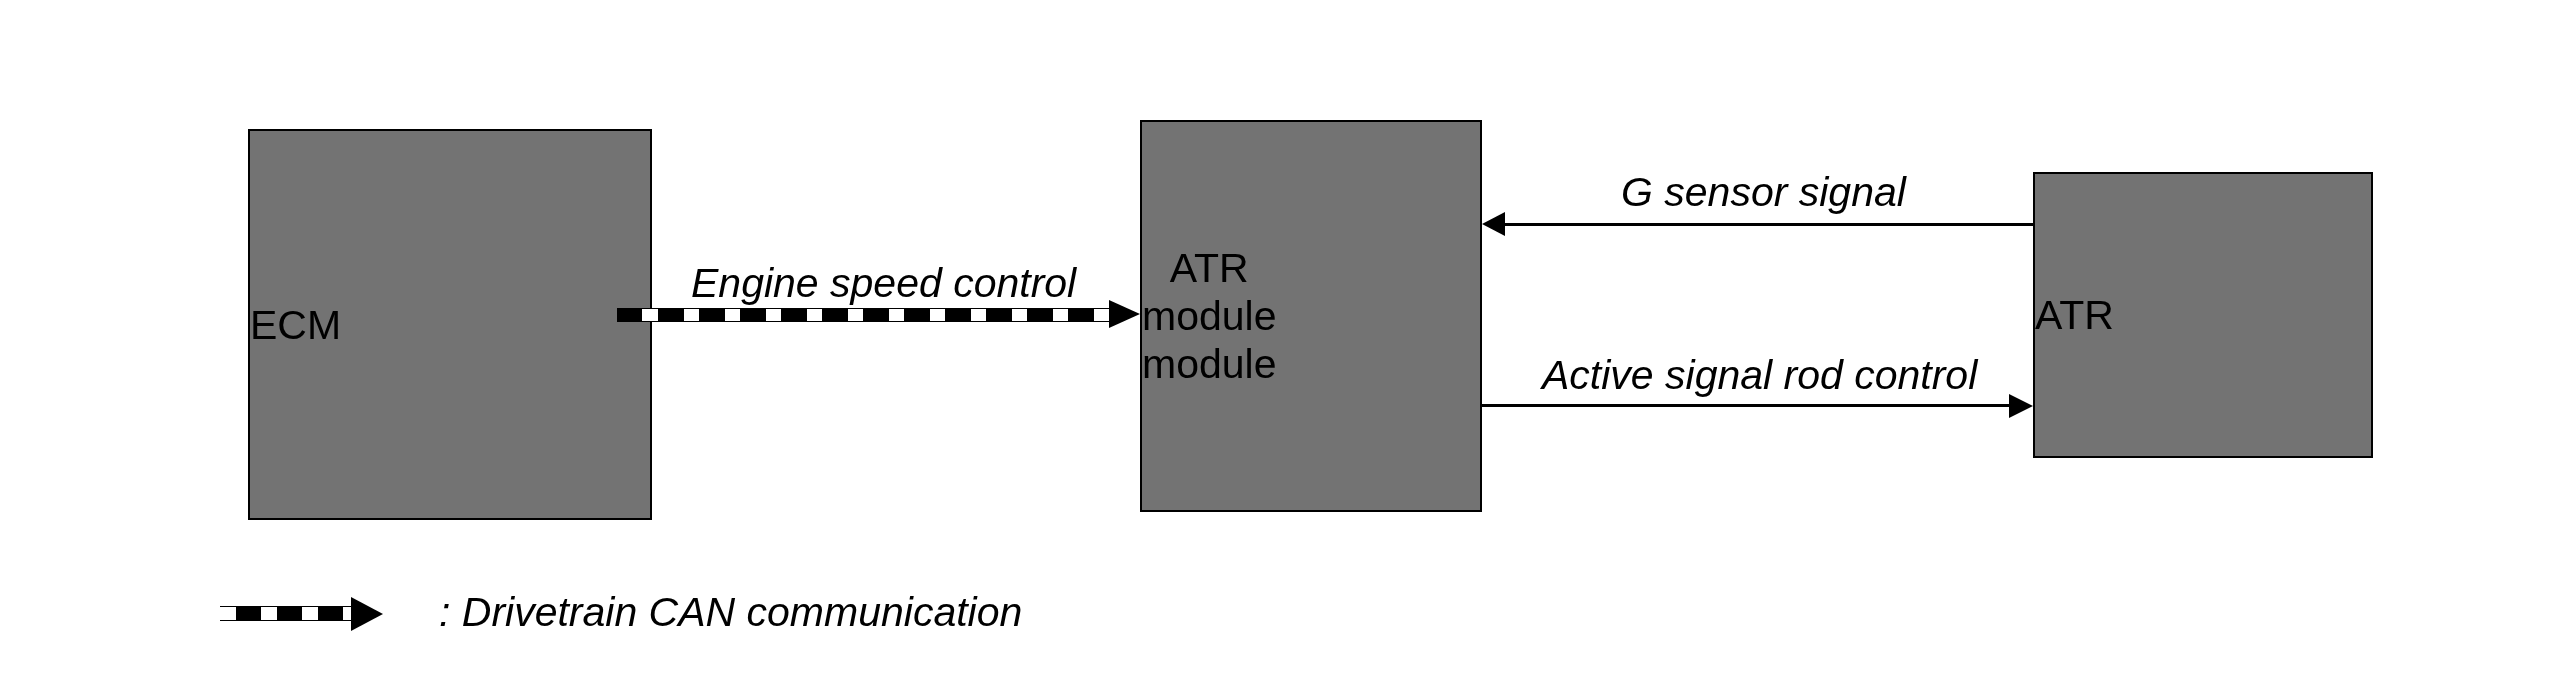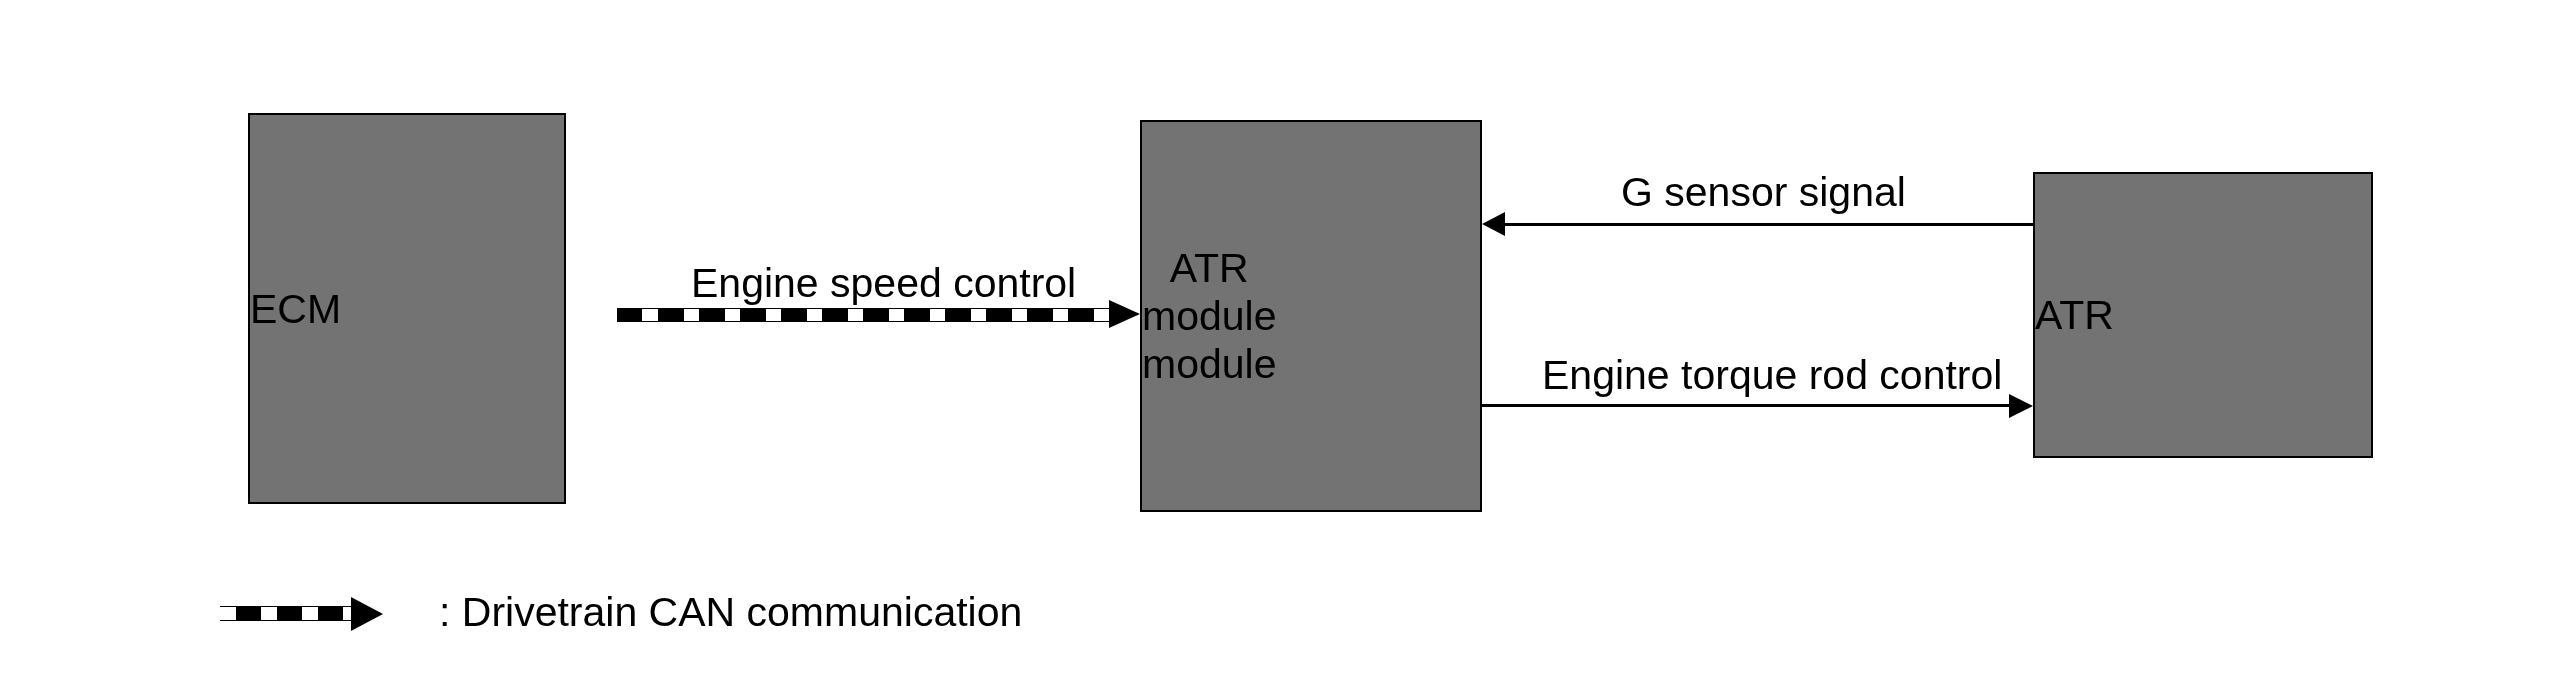--- a/index.html
+++ b/index.html
@@ -24,30 +24,31 @@
     display: flex;
     align-items: center;
     text-align: center;
   }
   .box-label {
     font-size: 41px;
     line-height: 48px;
     color: #000000;
     white-space: nowrap;
   }
-  #ecm-box   { left: 248px;  top: 113px; width: 318px; height: 391px; }
+  #ecm-box   { left: 248px;  top: 129px; width: 404px; height: 391px; }
   #acm-box   { left: 1140px; top: 120px; width: 342px; height: 392px; }
   #atr-box   { left: 2033px; top: 172px; width: 340px; height: 286px; }
 
   .arrow-label {
     position: absolute;
     font-size: 41px;
     line-height: 1;
     white-space: nowrap;
     color: #000000;
+    font-style: italic;
   }
   #engine-speed-label   { left: 691px; top: 263px; }
   #g-sensor-label       { left: 1621px; top: 172px; }
   #active-torque-label  { left: 1542px; top: 355px; }
   #legend-label         { left: 391px;  top: 592px; margin-left: 48px; }
 
   
   .can-shaft {
     position: absolute;
     box-sizing: border-box;
@@ -119,21 +120,21 @@
   </div>
 
   <div class="arrow-label" id="engine-speed-label">Engine speed control</div>
   <div class="can-shaft" id="engine-speed-shaft"></div>
   <div class="head" id="engine-speed-head"></div>
 
   <div class="arrow-label" id="g-sensor-label">G sensor signal</div>
   <div class="line" id="g-sensor-line"></div>
   <div class="head" id="g-sensor-head"></div>
 
-  <div class="arrow-label" id="active-torque-label">Engine torque rod control</div>
+  <div class="arrow-label" id="active-torque-label">Active signal rod control</div>
   <div class="line" id="active-torque-line"></div>
   <div class="head" id="active-torque-head"></div>
 
   <div class="can-shaft" id="legend-shaft"></div>
   <div class="head" id="legend-head"></div>
   <div class="arrow-label" id="legend-label">: Drivetrain CAN communication</div>
 
 </div>
 
 

